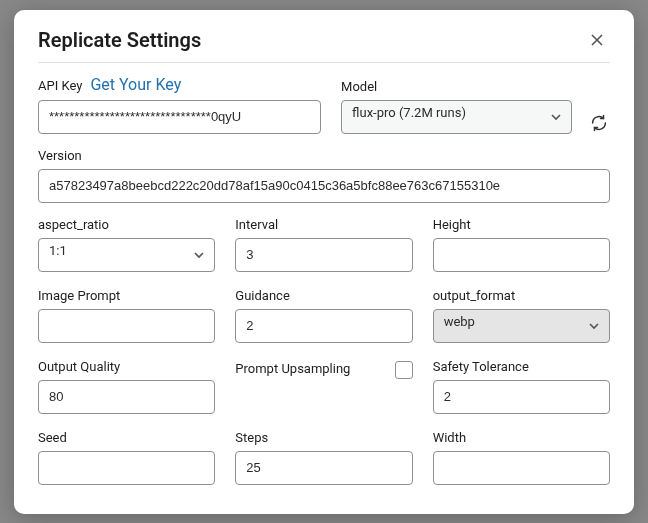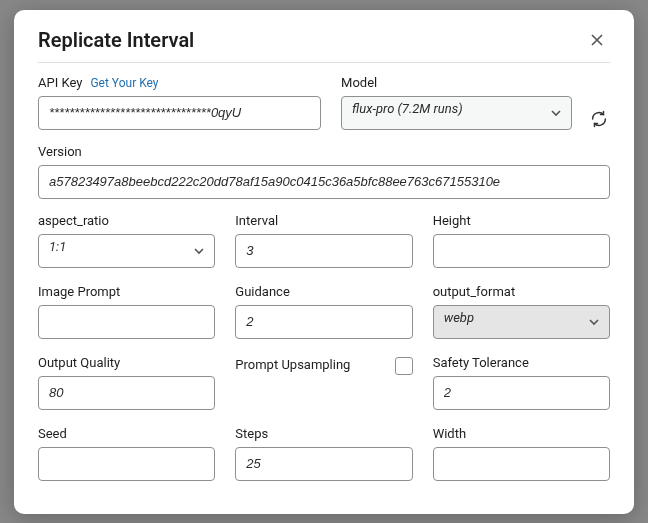--- a/index.html
+++ b/index.html
@@ -59,34 +59,33 @@
       align-items: baseline;
       gap: 8px;
       margin-bottom: 6px;
     }
     .field-label {
       font-size: 13px;
       color: #1e1e1e;
       font-weight: 400;
     }
     .link {
-      font-size: 12px;
+      font-size: 16px;
       color: #2271b1;
       cursor: pointer;
     }
     .input, .select {
       width: 100%;
       height: 34px;
       border: 1px solid #8c8f94;
       border-radius: 4px;
       padding: 4px 10px;
       font-size: 13px;
       background: #fff;
       color: #2c2c2c;
-      font-style: italic;
     }
     .select-wrap {
       position: relative;
       flex: 1;
     }
     .select {
       padding-right: 30px;
       appearance: none;
       -webkit-appearance: none;
       background: #f6f7f7;
@@ -137,21 +136,21 @@
       cursor: pointer;
     }
     svg { display: block; }
   </style>
 </head>
 <body>
 
 <div class="modal">
 
   <div class="modal-header">
-    <h1 class="modal-title">Replicate Interval</h1>
+    <h1 class="modal-title">Replicate Settings</h1>
     <button class="close-btn">
       <span>
         <svg width="14" height="14" viewBox="0 0 14 14" stroke="#555" stroke-width="1.6">
             <path d="M2 2 L12 12 M12 2 L2 12"></path>
           </svg>
       </span>
     </button>
   </div>
 
   <div class="top-row">

